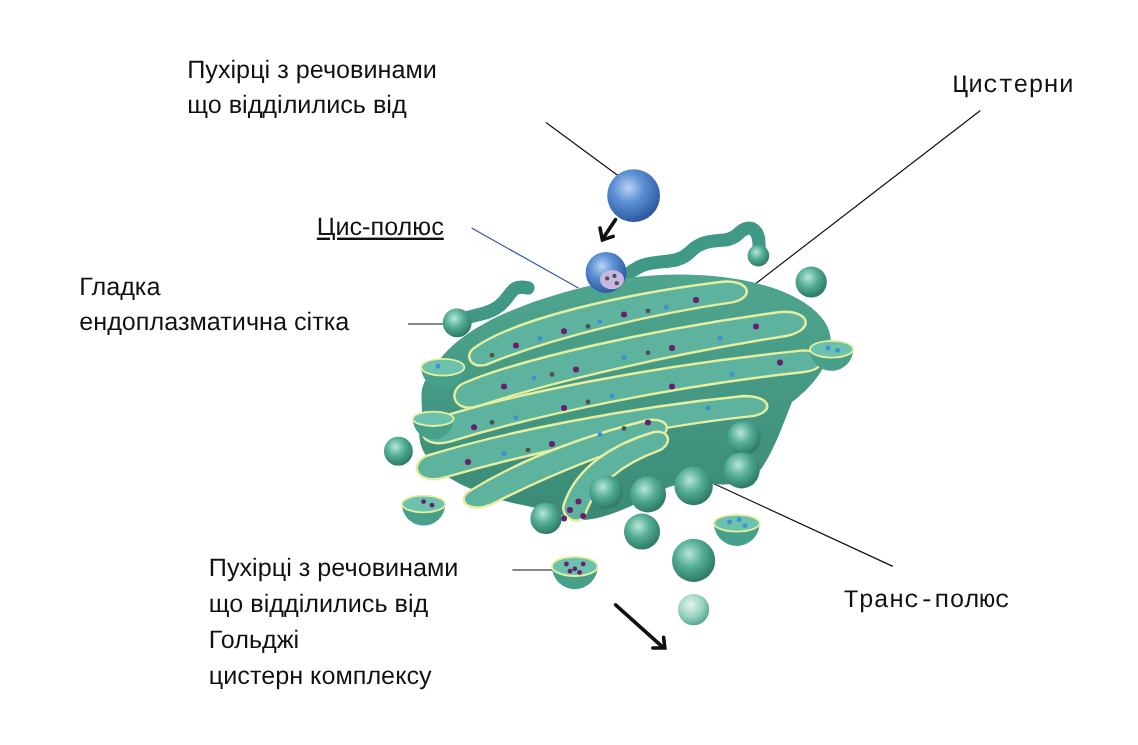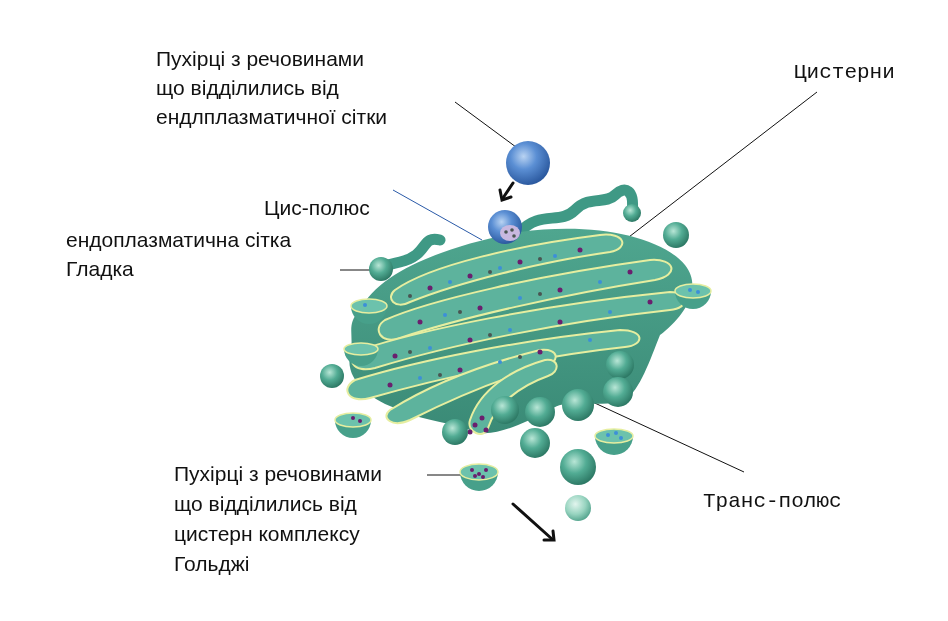--- a/index.html
+++ b/index.html
@@ -186,38 +186,37 @@
     <circle cx="618" cy="392" r="15" fill="url(#gGreen)"></circle>
     <circle cx="535" cy="443" r="15" fill="url(#gGreen)"></circle>
     <circle cx="578" cy="467" r="18" fill="url(#gGreen)"></circle>
     <circle cx="578" cy="508" r="13" fill="url(#gPale)"></circle>
   </g>
 </svg>
 
 <div class="label" style="left:156px; top:44px;">
   <span>Пухірці з речовинами</span>
   <span>що відділились від</span>
-  <span>ендлплазматичної сітки</span>
 </div>
 
 <div class="label" style="left:794px; top:58px;font-family:Liberation Mono, monospace;">
   <span>Цистерни</span>
 </div>
 
-<div class="label" style="left:264px; top:193px;">
+<div class="label" style="left:264px; top:175px;text-decoration:underline;">
   <span>Цис-полюс</span>
 </div>
 
 <div class="label" style="left:66px; top:225px;">
+  <span>Гладка</span>
   <span>ендоплазматична сітка</span>
-  <span>Гладка</span>
 </div>
 
 <div class="label" style="left:174px; top:459px; line-height:30px;">
   <span>Пухірці з речовинами</span>
   <span>що відділились від</span>
+  <span>Гольджі</span>
   <span>цистерн комплексу</span>
-  <span>Гольджі</span>
 </div>
 
 <div class="label" style="left:703px; top:487px;font-family:Liberation Mono, monospace;">
   <span>Транс-полюс</span>
 </div>
 
 </body></html>

